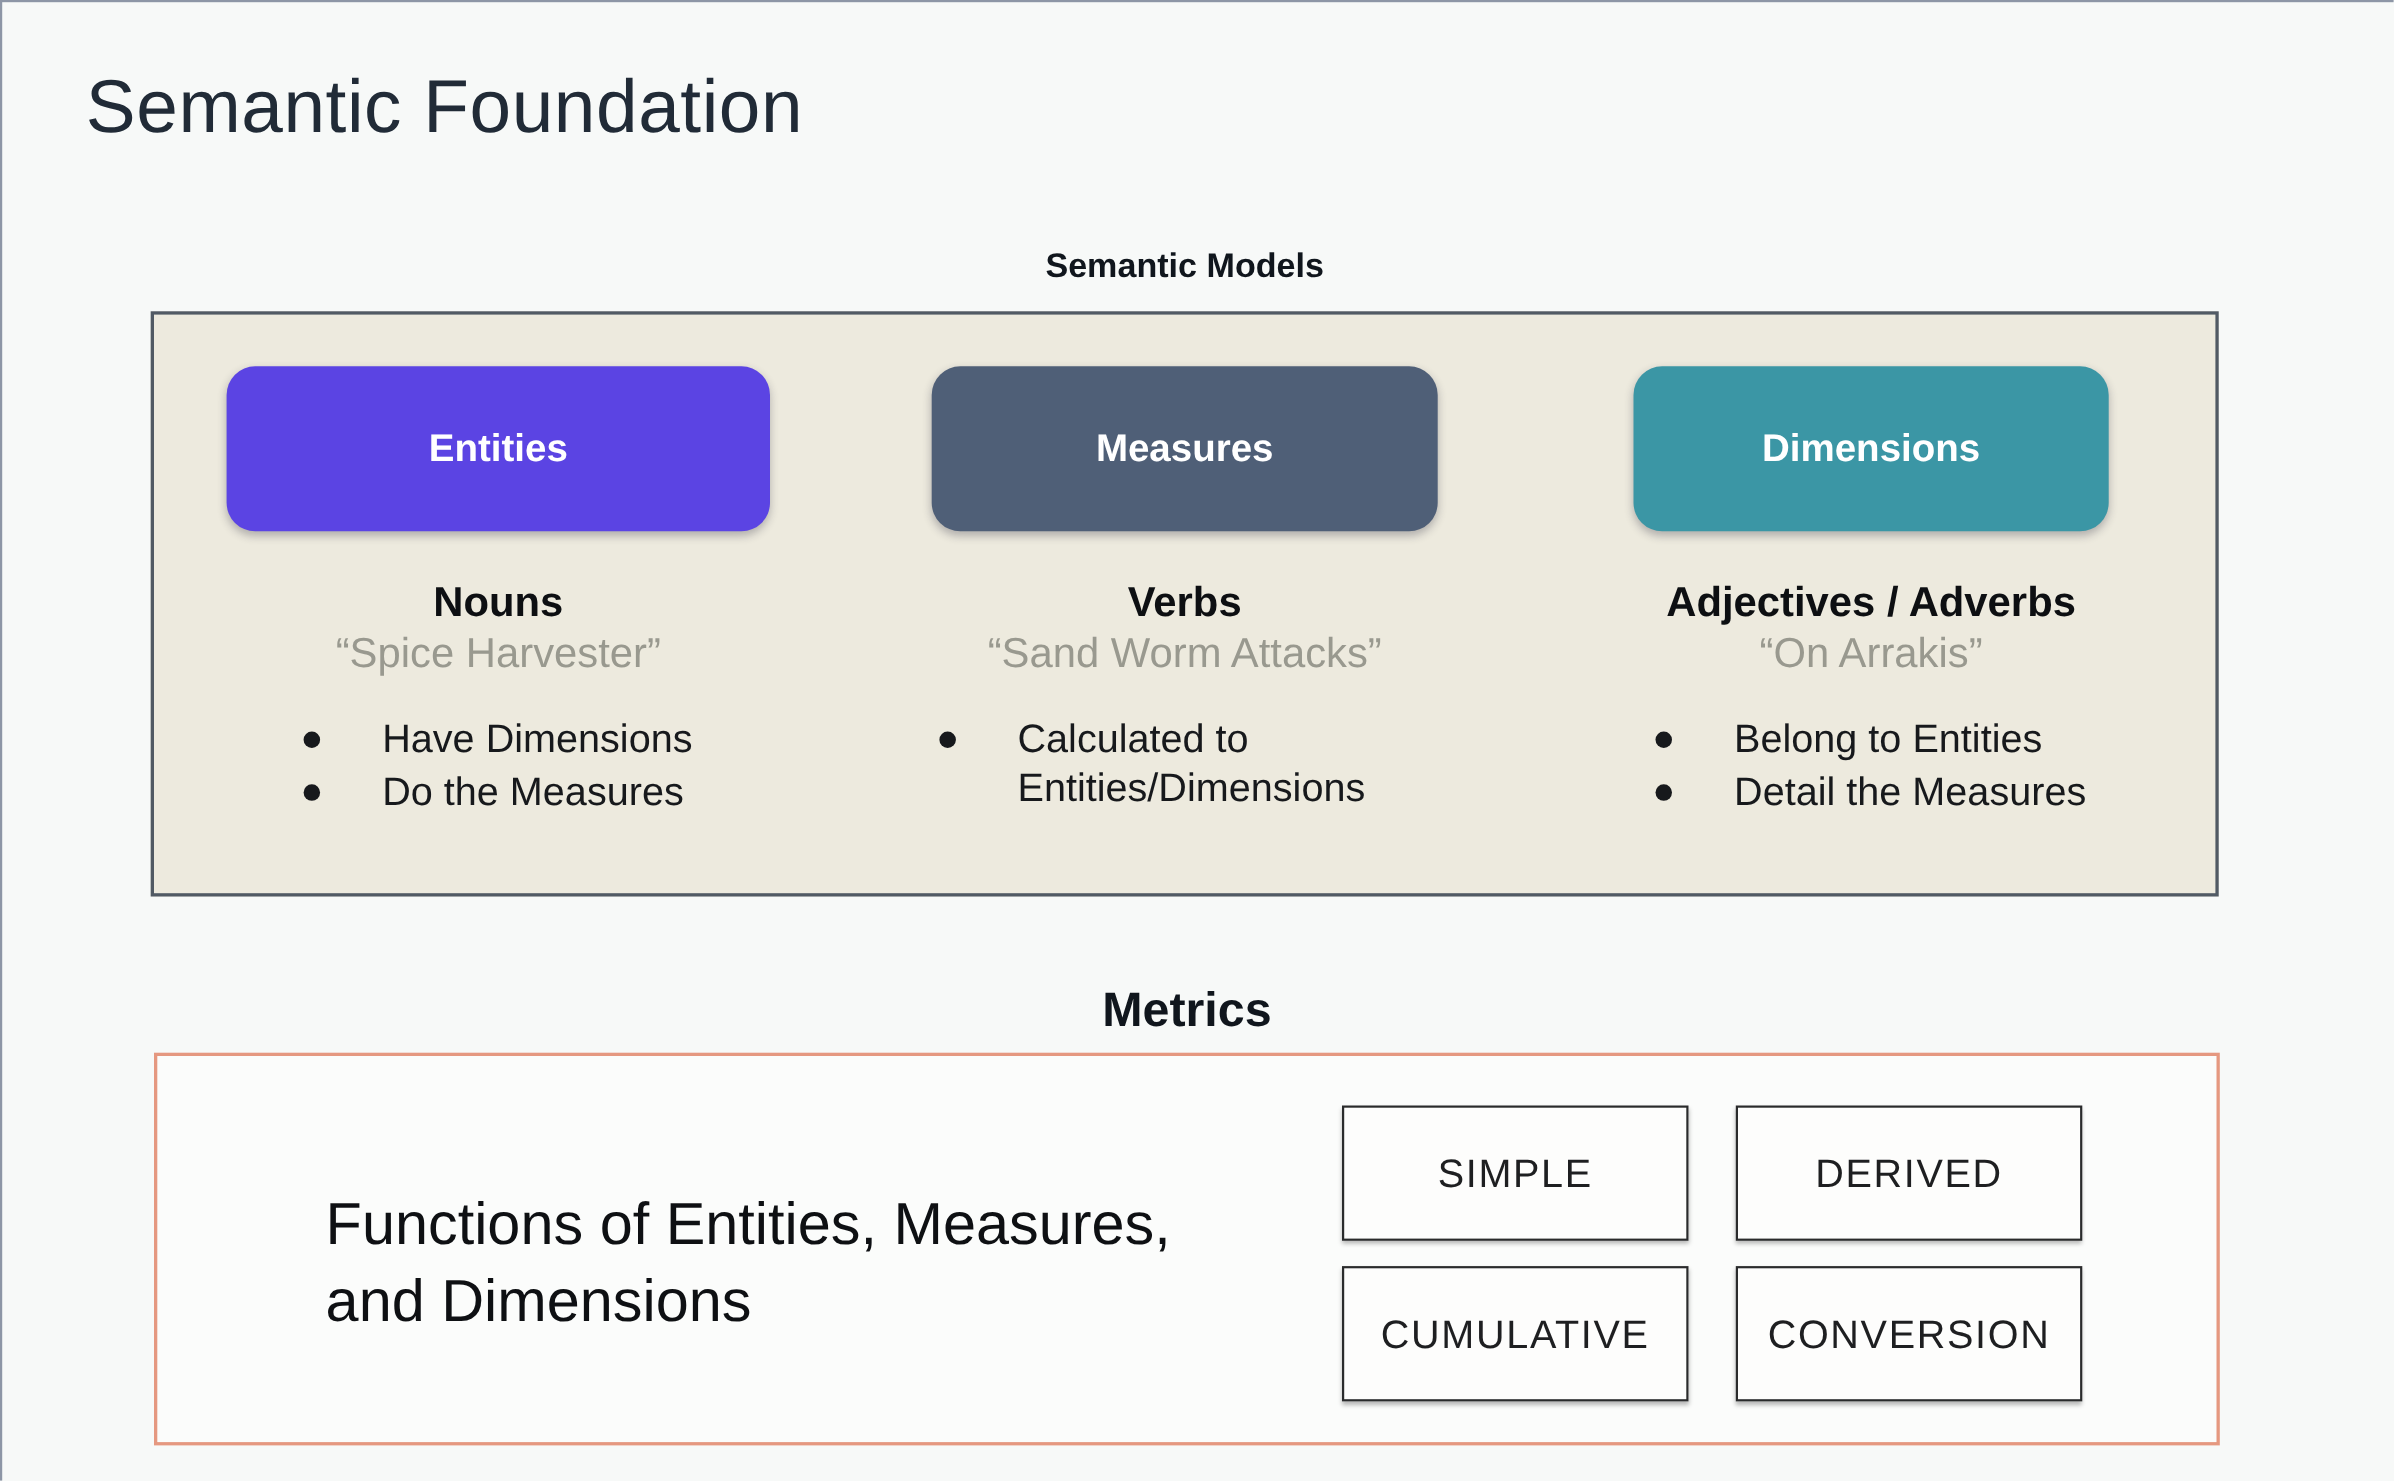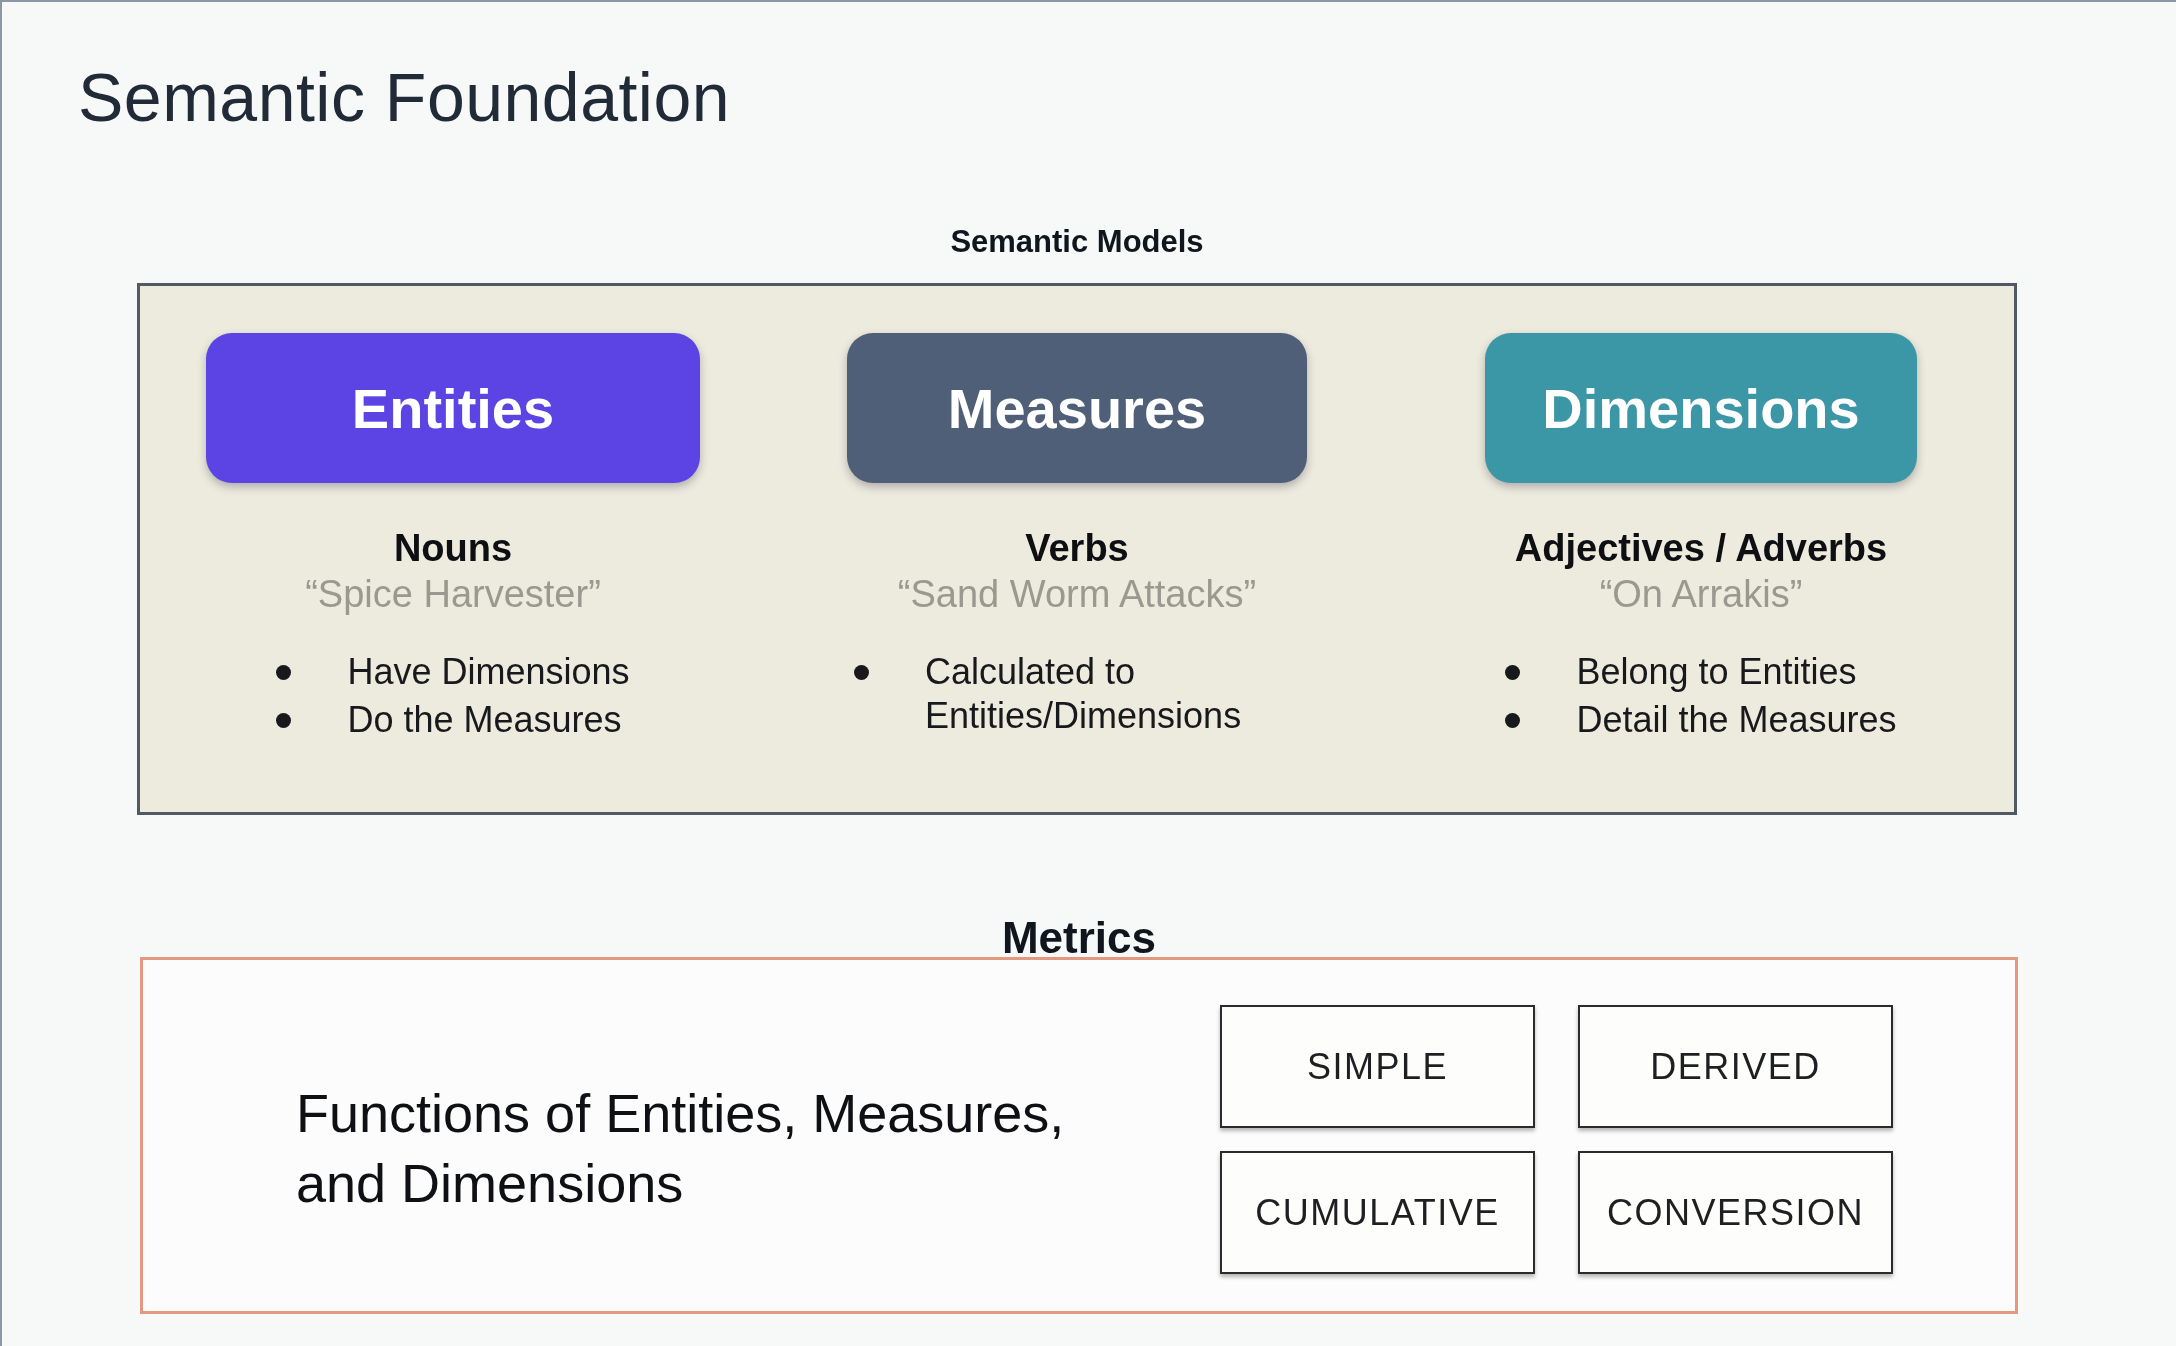--- a/index.html
+++ b/index.html
@@ -51,21 +51,21 @@
     align-items: center;
     padding-top: 47px;
   }
   .pill {
     height: 150px;
     border-radius: 26px;
     display: flex;
     align-items: center;
     justify-content: center;
     color: #ffffff;
-    font-size: 56px;
+    font-size: 35px;
     font-weight: 700;
     box-shadow: 0 4px 8px rgba(40,40,60,0.30);
   }
   .model-col:nth-child(1) .pill { width: 494px; }
   .model-col:nth-child(2) .pill { width: 460px; }
   .model-col:nth-child(3) .pill { width: 432px; }
 
   .model-subtitle {
     margin-top: 46px;
     font-size: 38px;
@@ -106,21 +106,20 @@
   }
   .model-col:nth-child(2) .bullet-text { max-width: 375px; }
 
   
   .metrics-heading {
     position: absolute;
     left: 140px; top: 894px; width: 1878px;
     text-align: center;
     font-size: 44px; font-weight: 700;
     color: #10161d;
-    margin-top: 19px;
   }
   .metrics-panel {
     position: absolute;
     left: 140px; top: 957px;
     width: 1878px; height: 357px;
     border: 3px solid #e59880;
     background: #fbfcfb;
   }
   .metrics-desc {
     position: absolute;

